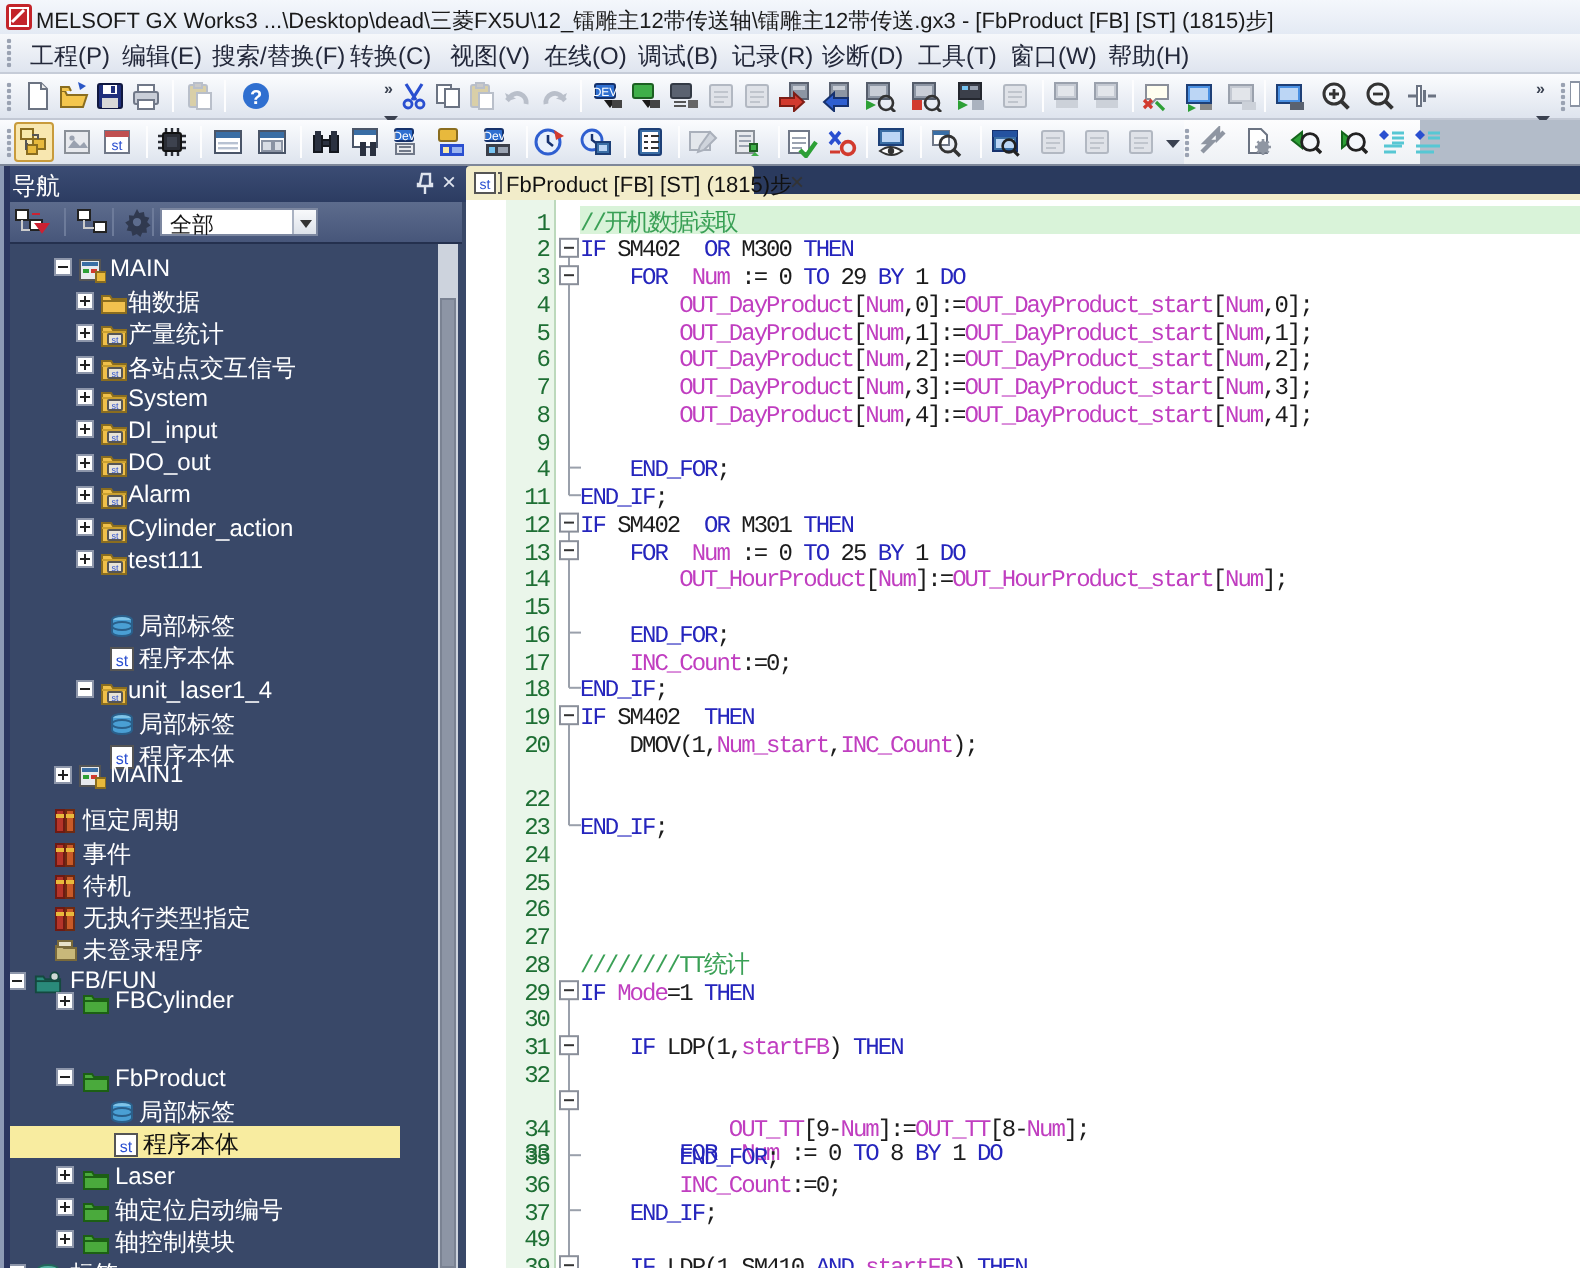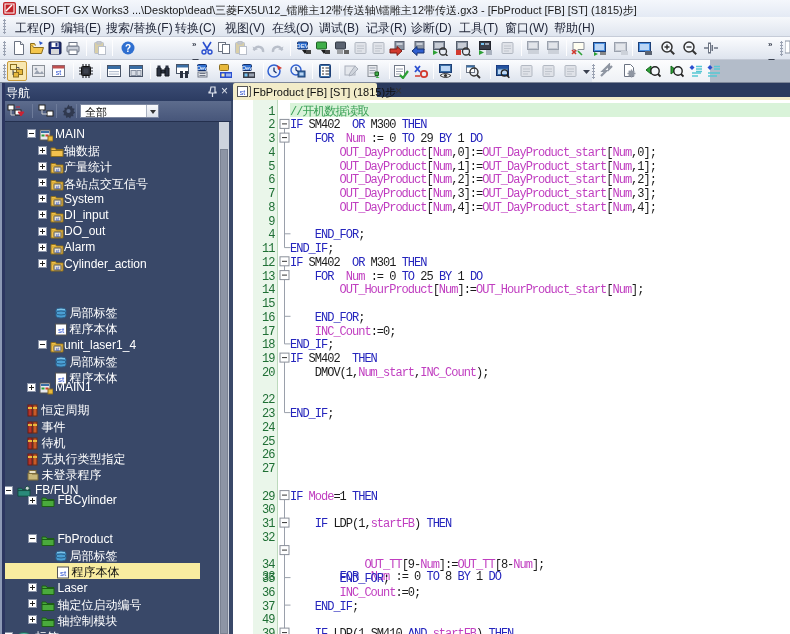--- a/index.html
+++ b/index.html
@@ -579,20 +579,35 @@
         <span class="ti" style="left:50px">
           <svg class="ti" width="14" height="13" viewBox="0 0 14 13">
             <path d="M1 2.5 h4.5 l1 1.5 h6.5 v8 h-12z" fill="#f0c04a" stroke="#8a6d1f"></path>
             <path d="M1 5 h12" stroke="#caa030"></path>
             <rect x="4" y="6" width="7" height="5" rx="0.5" fill="#e8e4d8" stroke="#555"></rect>
             <text x="7.5" y="10.5" font-size="4.5" text-anchor="middle" fill="#2a4fd0" font-family="Liberation Sans">st</text>
           </svg>
         </span>
         <em style="left:64px">Cylinder_action</em>
       </div>
+      <div class="tr" style="top:149.7px">
+        <span class="box" style="left:37.5px">
+          <i></i>
+          <i class="v"></i>
+        </span>
+        <span class="ti" style="left:50px">
+          <svg class="ti" width="14" height="13" viewBox="0 0 14 13">
+            <path d="M1 2.5 h4.5 l1 1.5 h6.5 v8 h-12z" fill="#f0c04a" stroke="#8a6d1f"></path>
+            <path d="M1 5 h12" stroke="#caa030"></path>
+            <rect x="4" y="6" width="7" height="5" rx="0.5" fill="#e8e4d8" stroke="#555"></rect>
+            <text x="7.5" y="10.5" font-size="4.5" text-anchor="middle" fill="#2a4fd0" font-family="Liberation Sans">st</text>
+          </svg>
+        </span>
+        <em style="left:64px">test111</em>
+      </div>
       <div class="tr" style="top:182.1px">
         <span class="ti" style="left:53.5px">
           <svg class="ti" width="14" height="13" viewBox="0 0 14 13">
             <ellipse cx="7" cy="3" rx="5" ry="2" fill="#7ec3e8" stroke="#2a5f8a"></ellipse>
             <path d="M2 3 v6 c0 1.1 2.2 2 5 2 s5 -.9 5 -2 v-6" fill="#4a9fd4" stroke="#2a5f8a"></path>
             <ellipse cx="7" cy="6" rx="5" ry="2" fill="none" stroke="#2a5f8a"></ellipse>
           </svg>
         </span>
         <em style="left:69.5px">局部标签</em>
       </div>
@@ -924,20 +939,24 @@
       <span class="n">24</span>
     </div>
     <div class="cl" style="top:350.10px">
       <span class="n">25</span>
     </div>
     <div class="cl" style="top:363.85px">
       <span class="n">26</span>
     </div>
     <div class="cl" style="top:377.60px">
       <span class="n">27</span>
+    </div>
+    <div class="cl" style="top:391.35px">
+      <span class="n">28</span>
+      <span class="t"><span class="c">////////TT统计</span></span>
     </div>
     <div class="cl" style="top:405.10px">
       <span class="n">29</span>
       <span class="t"><span class="k">IF</span><span class="b"> </span><span class="m">Mode</span><span class="b">=1 </span><span class="k">THEN</span></span>
     </div>
     <div class="cl" style="top:418.85px">
       <span class="n">30</span>
     </div>
     <div class="cl" style="top:432.60px">
       <span class="n">31</span>

